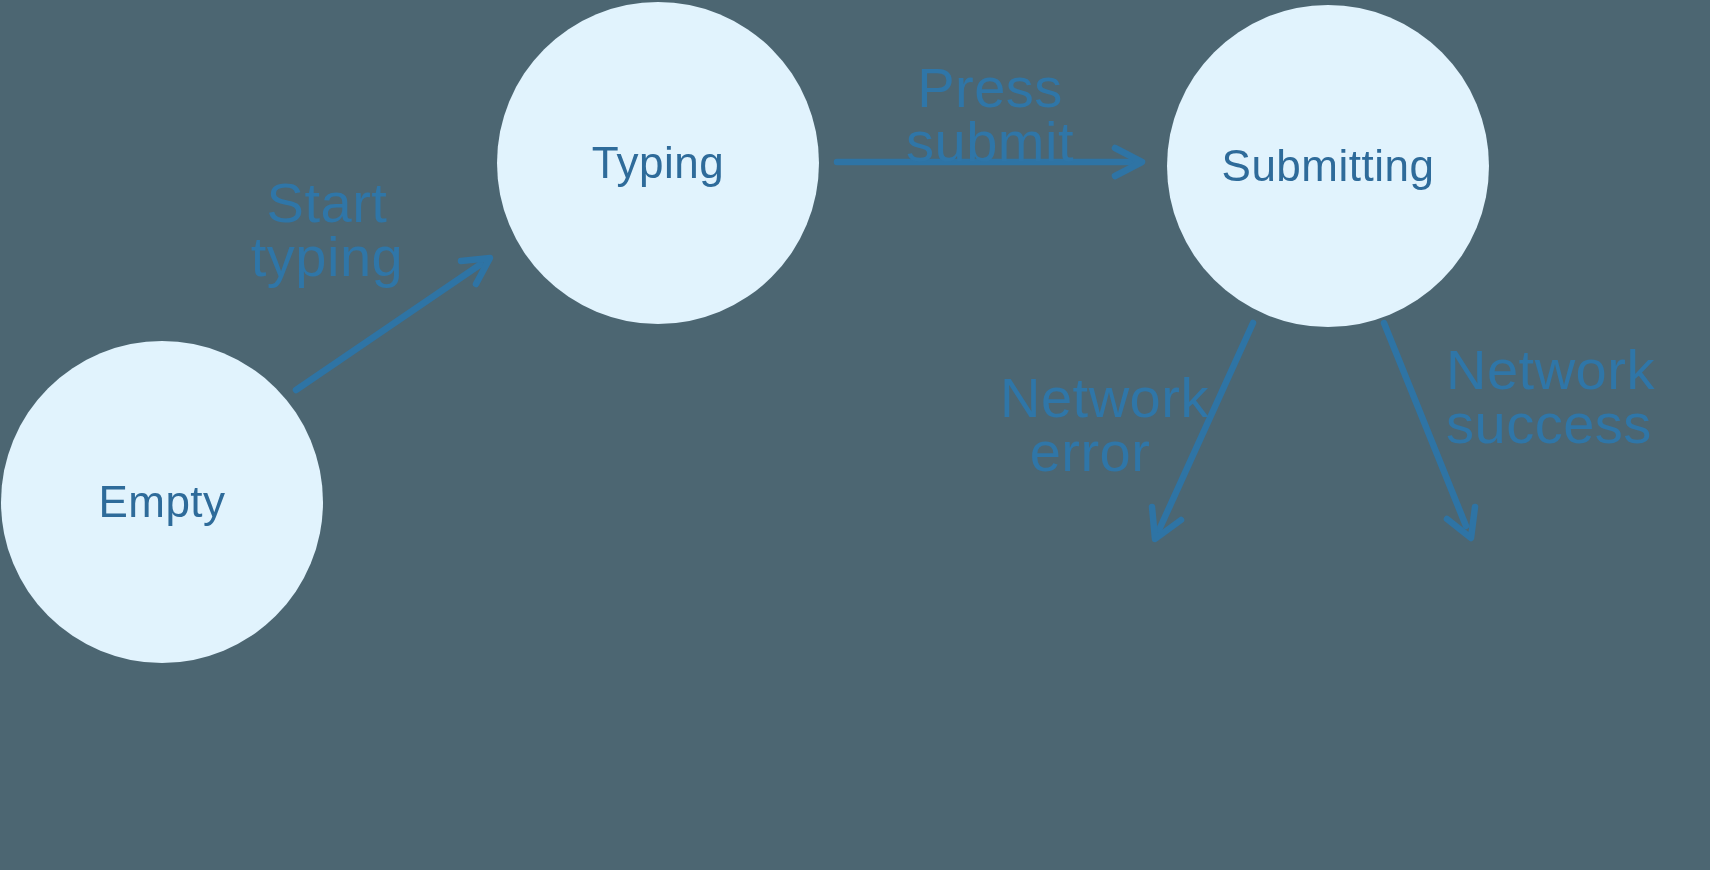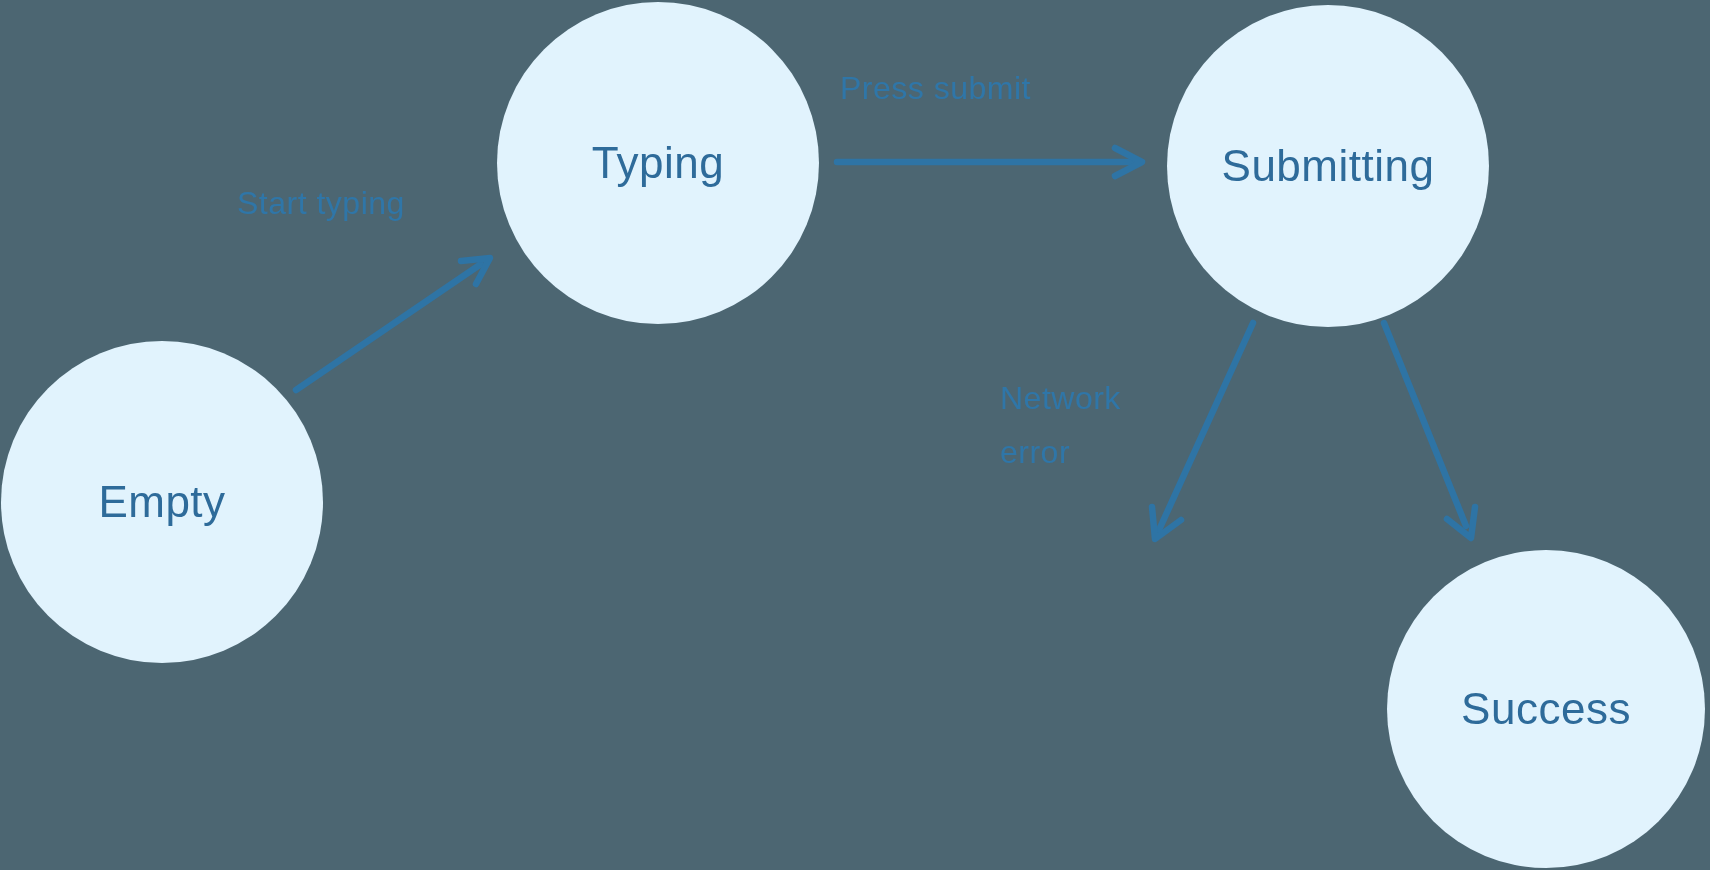--- a/index.html
+++ b/index.html
@@ -44,25 +44,25 @@
     white-space:nowrap;
   }
   .node-empty     {left:1px;   top:341px; width:322px; height:322px;}
   .node-typing    {left:497px; top:2px;   width:322px; height:322px;}
   .node-submitting{left:1167px;top:5px;   width:322px; height:322px;}
   .node-error     {left:930px; top:550px; width:318px; height:318px;}
   .node-success   {left:1387px;top:550px; width:318px; height:318px;}
   .edge-label{
     position:absolute;
     color:var(--edge-label);
-    font-size:32px;
+    font-size:56px;
     font-weight:500;
     letter-spacing:0.5px;
     line-height:54px;
-    text-align:left;
+    text-align:center;
   }
   .label-start-typing   {left:237px; top:176px; width:180px;}
   .label-press-submit   {left:840px; top:61px;  width:300px;}
   .label-network-error  {left:1000px;top:343px; width:180px;margin-top:28px;}
   .label-network-success{left:1446px;top:343px; width:200px;}
 </style>
 </head>
 <body>
 
 <div class="canvas">
@@ -92,21 +92,19 @@
 
   <div class="state-node node-submitting">
     <span class="node-label">Submitting</span>
   </div>
 
   <div class="state-node node-typing">
     <span class="node-label">Typing</span>
   </div>
 
 
-  <div class="state-node node-success">
-    <span class="node-label">Success</span>
-  </div>
 
   <div class="edge-label label-start-typing">Start typing</div>
   <div class="edge-label label-press-submit">Press submit</div>
   <div class="edge-label label-network-error">Network error</div>
+  <div class="edge-label label-network-success">Network success</div>
 
 </div>
 
 </body></html>

